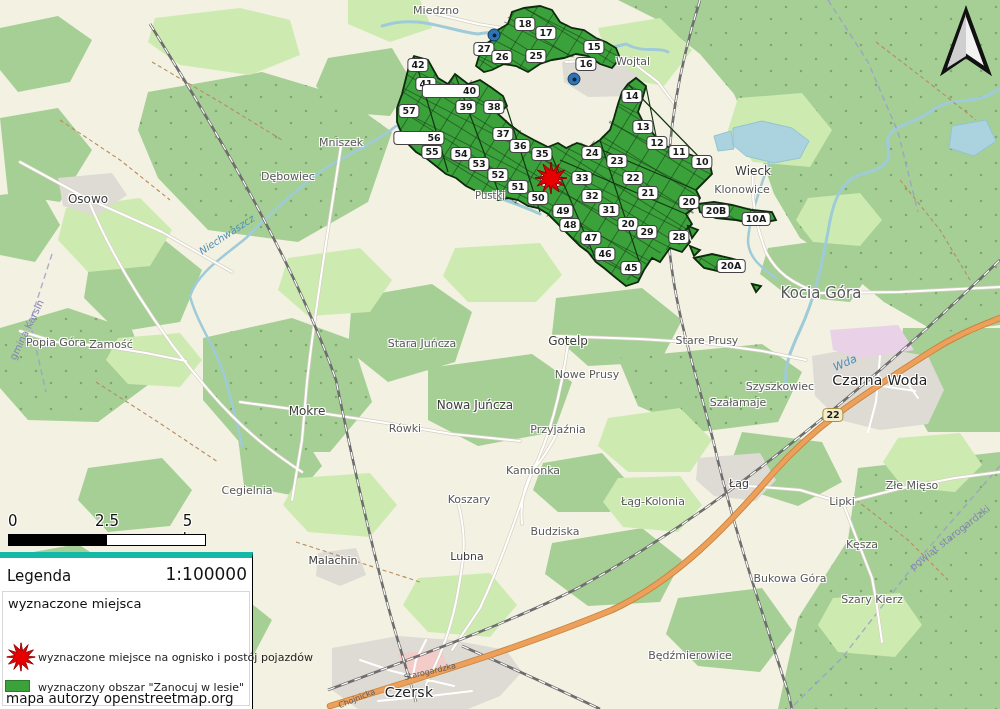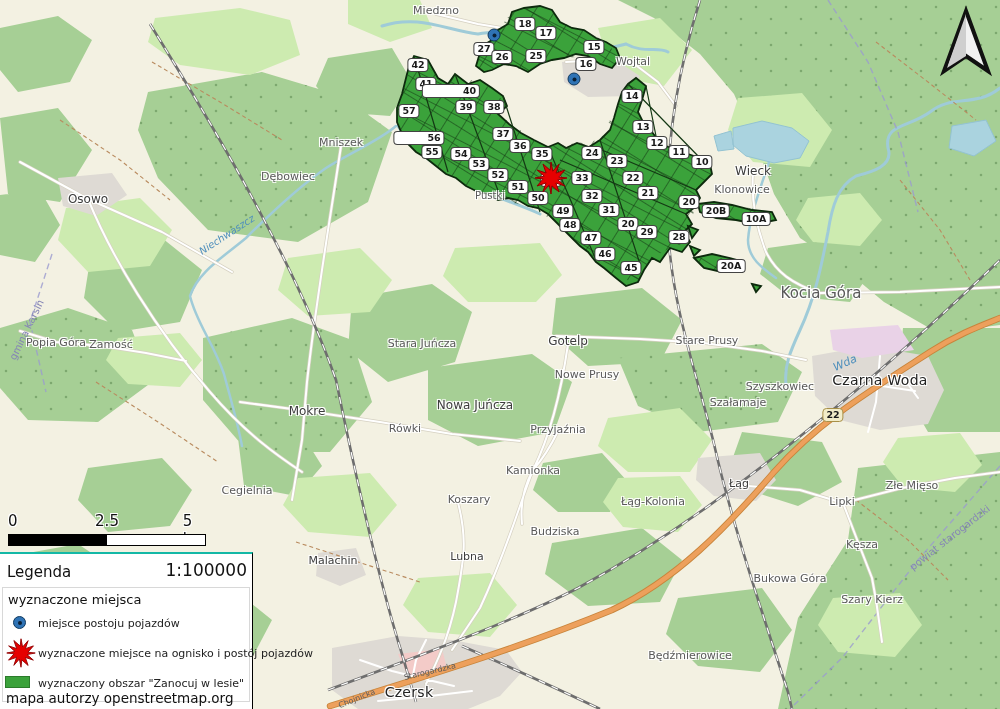--- a/index.html
+++ b/index.html
@@ -39,21 +39,21 @@
   .scalebar{position:absolute;left:6px;top:511px;width:220px;height:40px;color:#111;}
   .scalebar .ticks{position:relative;height:20px;font-size:15px;
     text-shadow:-1px -1px 0 #fff,1px -1px 0 #fff,-1px 1px 0 #fff,1px 1px 0 #fff;}
   .scalebar .t0{position:absolute;left:2px;top:1px;}
   .scalebar .t1{position:absolute;left:101px;top:1px;transform:translateX(-50%);}
   .scalebar .t2{position:absolute;left:200px;top:1px;transform:translateX(-100%);}
   .scalebar .bar{position:absolute;left:2px;top:23px;width:196px;height:10px;border:1.6px solid #000;background:#fff;}
   .scalebar .half{position:absolute;left:0;top:0;width:50%;height:100%;background:#000;}
   
   .legend{position:absolute;left:0;top:552px;width:253px;height:157px;background:#fff;
-    border-top:2px solid #14b8a6;border-right:1px solid #000;box-sizing:border-box;color:#111;}
+    border-top:6px solid #14b8a6;border-right:1px solid #000;box-sizing:border-box;color:#111;}
   .legend .hdr{position:relative;height:30px;}
   .legend .hdr .lg-title{position:absolute;left:7px;top:9px;font-size:15px;}
   .legend .hdr .lg-scale{position:absolute;right:5px;top:6px;font-size:17px;}
   .legend .group{position:absolute;left:2px;top:33px;right:2px;height:113px;border:1px solid #d8d8d8;}
   .legend .sec{position:absolute;left:5px;top:4px;font-size:13px;}
   .legend .item{position:absolute;left:0;font-size:11px;color:#222;}
   .legend .item .txt{position:absolute;left:35px;top:50%;transform:translateY(-50%);white-space:nowrap;}
   .legend .it-park{top:24px;height:22px;width:100%;}
   .legend .it-fire{top:48px;height:34px;width:100%;}
   .legend .it-area{top:84px;height:22px;width:100%;}
@@ -349,26 +349,20 @@
       </div>
   </div>
 
   <div class="legend">
     <div class="hdr">
       <span class="lg-title">Legenda</span>
       <span class="lg-scale">1:100000</span>
     </div>
     <div class="group">
       <div class="sec">wyznaczone miejsca</div>
-      <div class="item it-park">
-        <span class="ic-park">
-            <i></i>
-          </span>
-        <span class="txt">miejsce postoju pojazdów</span>
-      </div>
       <div class="item it-fire">
         <svg class="ic-fire" width="32" height="32" viewBox="0 0 36 36">
           <polygon points="34,18 24.8,19.8 31.9,26 22.9,23 26,32 18.9,25.8 18,34 16.2,24.8 10,31.9 13,22.9 4,26 10.2,18.9 2,18 11.2,16.2 4.1,10 13.1,13 10,4 17.1,10.2 18,2 19.8,11.2 26,4.1 23,13.1 32,10 25.8,17.1" style="fill:var(--star_red,#e60000);stroke:#8f0000;stroke-width:1"></polygon>
         </svg>
         <span class="txt">wyznaczone miejsce na ognisko i postój pojazdów</span>
       </div>
       <div class="item it-area">
         <span class="ic-area"></span>
         <span class="txt">wyznaczony obszar "Zanocuj w lesie"</span>
       </div>

